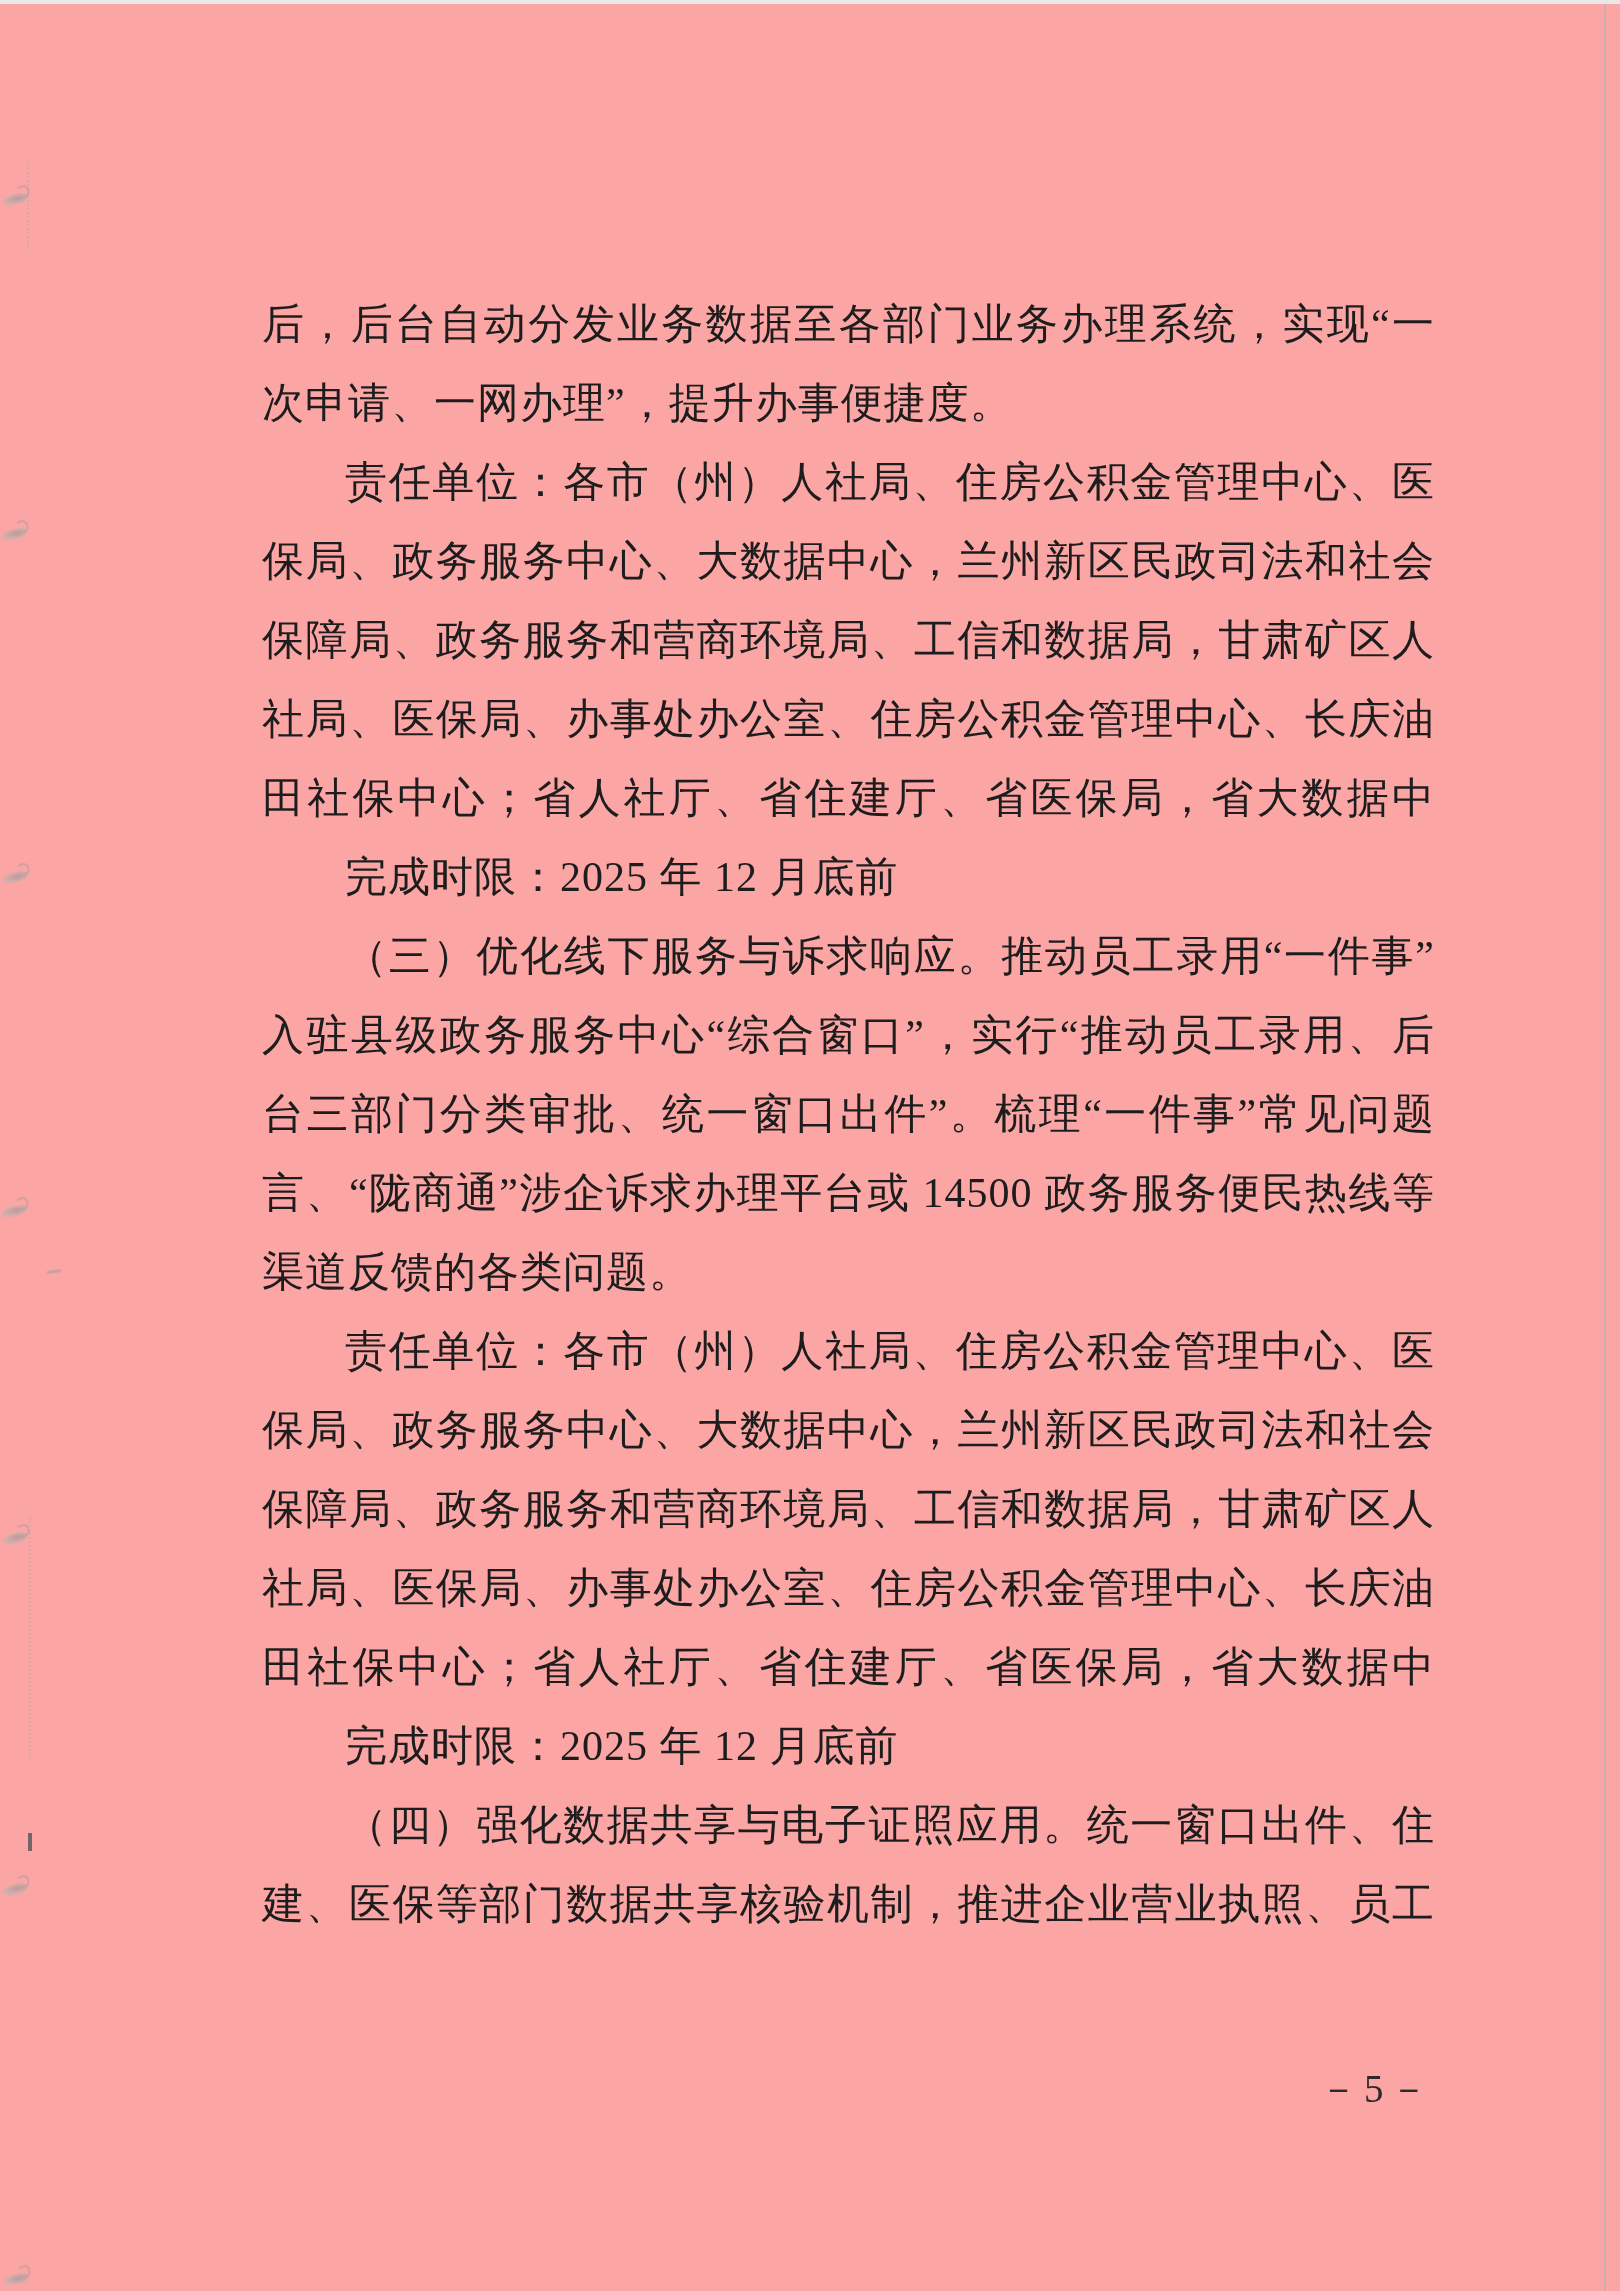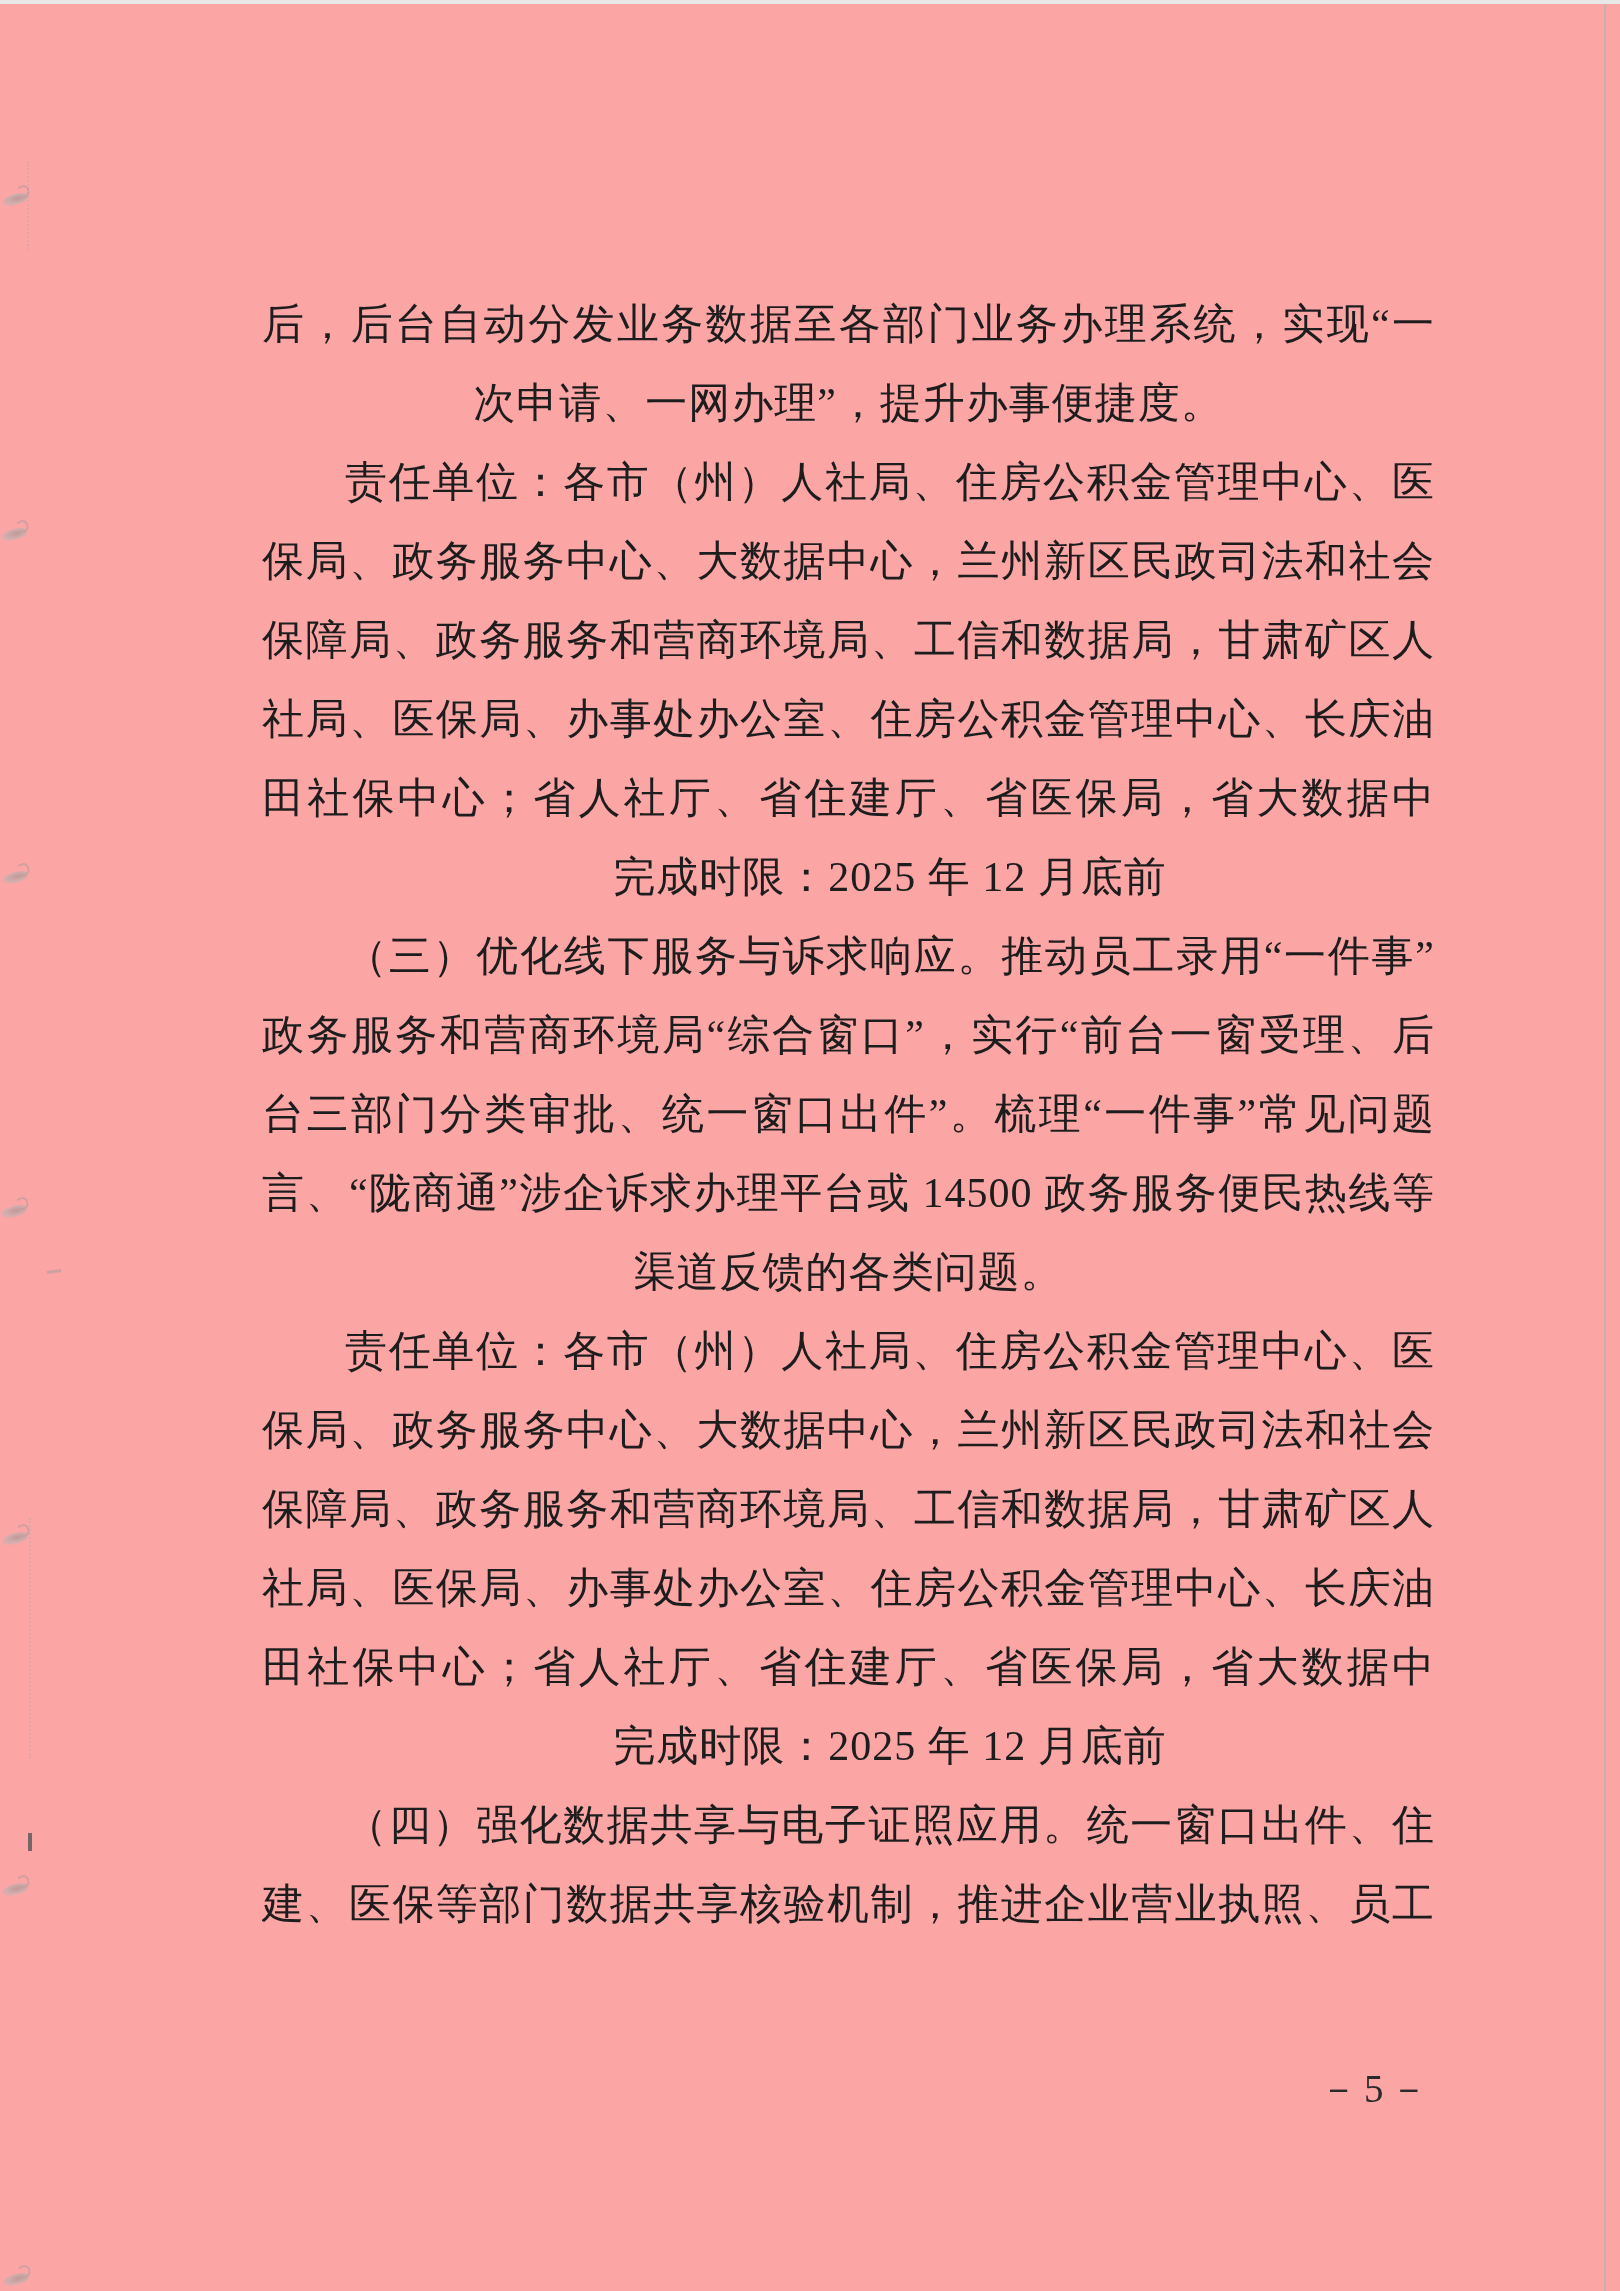--- a/index.html
+++ b/index.html
@@ -19,21 +19,21 @@
     position: absolute;
     left: 262px;
     top: 281px;
     width: 1173px;
     font-size: 42px;
     letter-spacing: 1px;
   }
   .line {
     height: 79px;
     line-height: 79px;
-    text-align: center;
+    text-align: left;
     white-space: nowrap;
   }
   .line.full {
     white-space: normal;
     text-align: justify;
     text-align-last: justify;
     text-justify: inter-character;
     overflow: hidden;
   }
   .line.indent { padding-left: 83px; }
@@ -123,21 +123,21 @@
   <div class="text-block">
       <div class="line full"><span>后，后台自动分发业务数据至各部门业务办理系统，实现“一</span></div>
       <div class="line"><span>次申请、一网办理”，提升办事便捷度。</span></div>
       <div class="line full indent"><span>责任单位：各市（州）人社局、住房公积金管理中心、医</span></div>
       <div class="line full"><span>保局、政务服务中心、大数据中心，兰州新区民政司法和社会</span></div>
       <div class="line full"><span>保障局、政务服务和营商环境局、工信和数据局，甘肃矿区人</span></div>
       <div class="line full"><span>社局、医保局、办事处办公室、住房公积金管理中心、长庆油</span></div>
       <div class="line full"><span>田社保中心；省人社厅、省住建厅、省医保局，省大数据中心。</span></div>
       <div class="line indent"><span>完成时限：2025 年 12 月底前</span></div>
       <div class="line full indent"><span class="bold">（三）优化线下服务与诉求响应。</span><span>推动员工录用“一件事”</span></div>
-      <div class="line full"><span>政务服务和营商环境局“综合窗口”，实行“前台一窗受理、后</span></div>
+      <div class="line full"><span>入驻县级政务服务中心“综合窗口”，实行“推动员工录用、后</span></div>
       <div class="line full"><span>台三部门分类审批、统一窗口出件”。梳理“一件事”常见问题</span></div>
       <div class="line full"><span>言、“陇商通”涉企诉求办理平台或 14500 政务服务便民热线等</span></div>
       <div class="line"><span>渠道反馈的各类问题。</span></div>
       <div class="line full indent"><span>责任单位：各市（州）人社局、住房公积金管理中心、医</span></div>
       <div class="line full"><span>保局、政务服务中心、大数据中心，兰州新区民政司法和社会</span></div>
       <div class="line full"><span>保障局、政务服务和营商环境局、工信和数据局，甘肃矿区人</span></div>
       <div class="line full"><span>社局、医保局、办事处办公室、住房公积金管理中心、长庆油</span></div>
       <div class="line full"><span>田社保中心；省人社厅、省住建厅、省医保局，省大数据中心。</span></div>
       <div class="line indent"><span>完成时限：2025 年 12 月底前</span></div>
       <div class="line full indent"><span class="bold">（四）强化数据共享与电子证照应用。</span><span>统一窗口出件、住</span></div>

